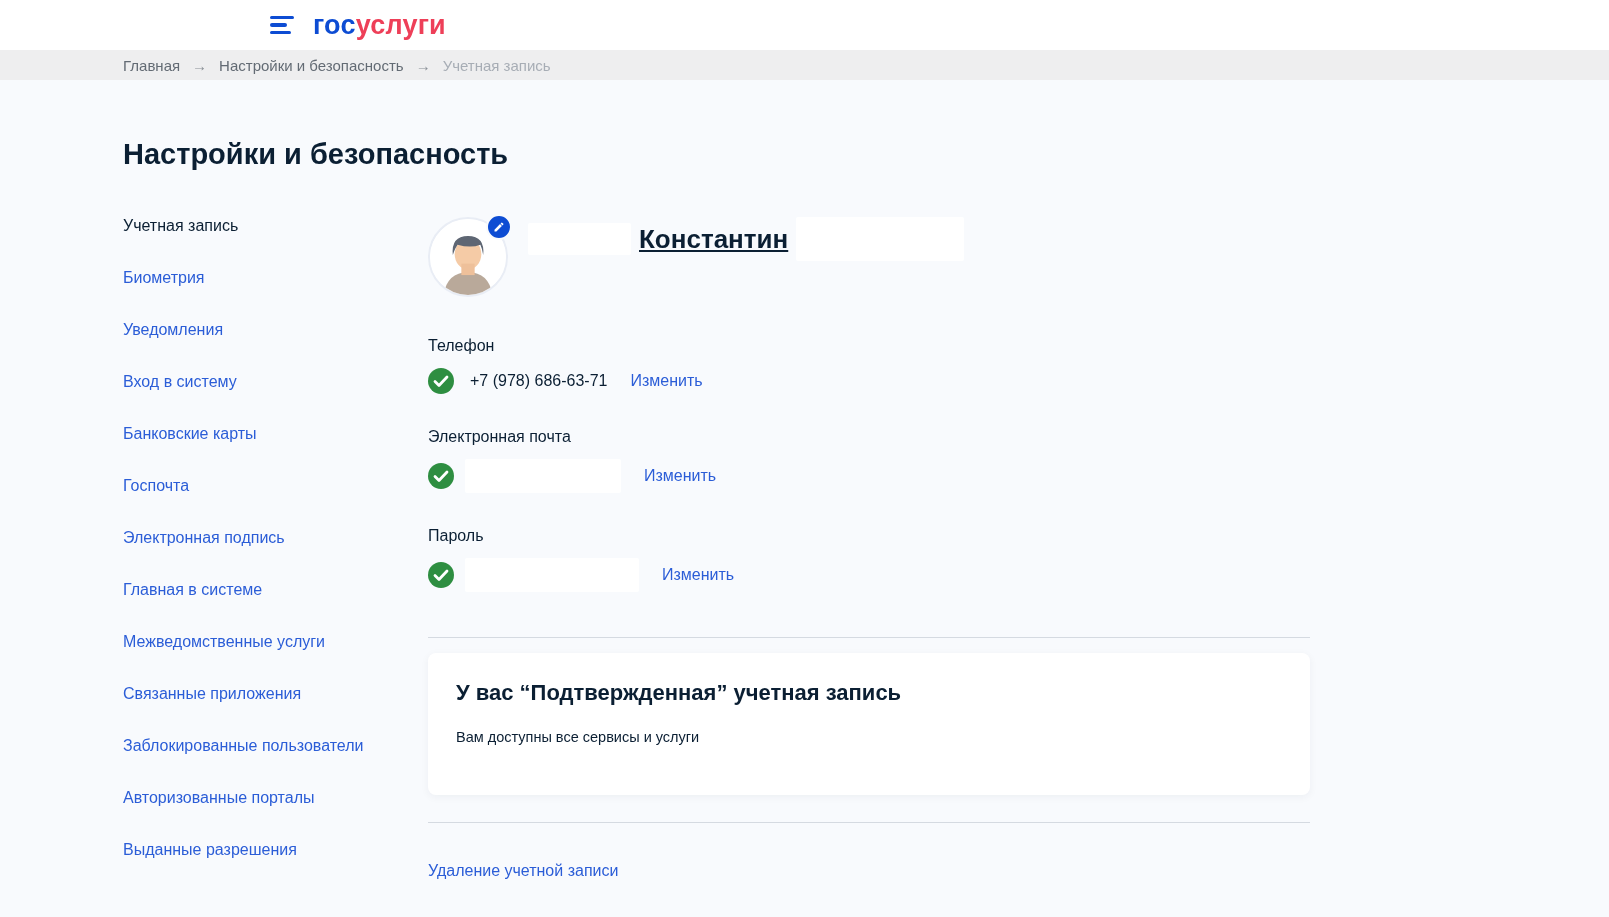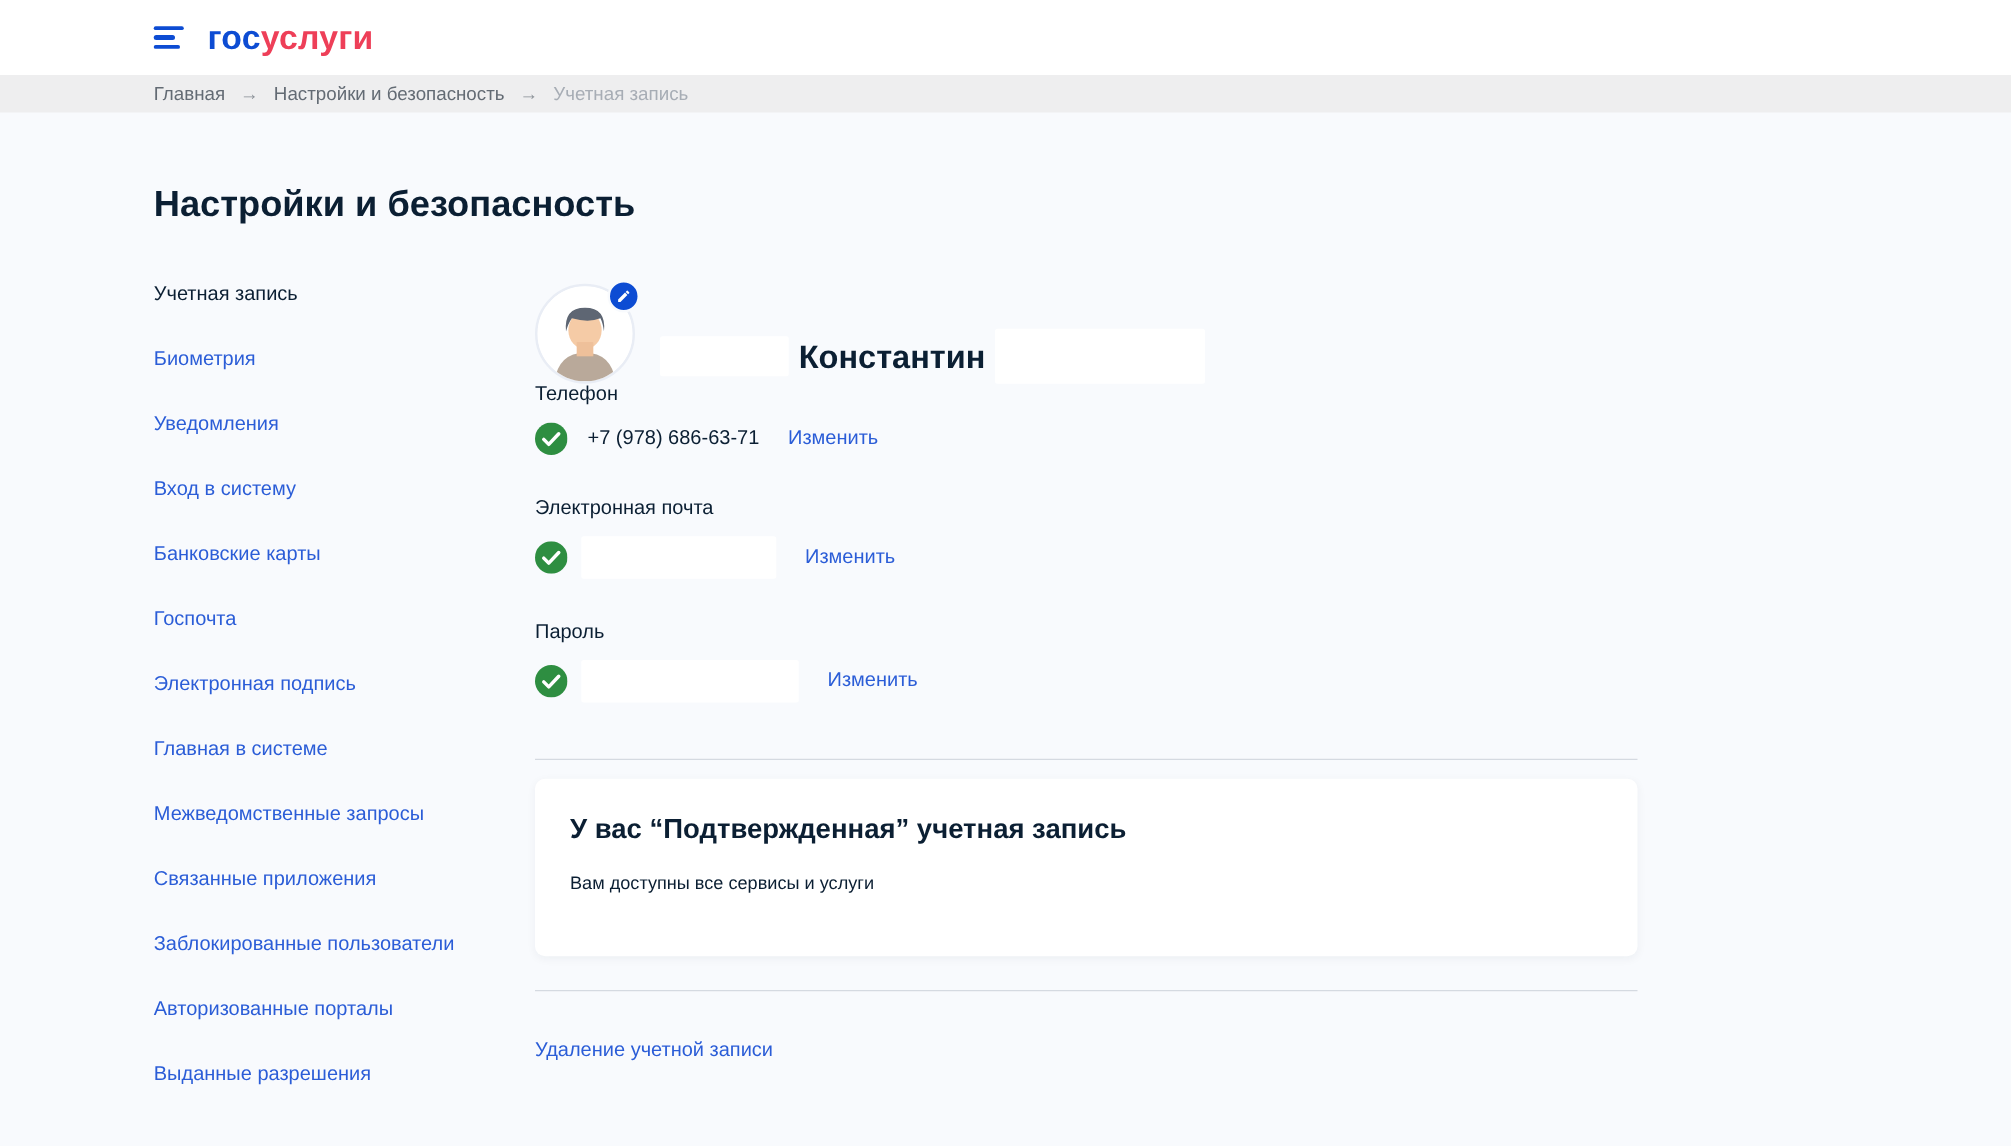--- a/index.html
+++ b/index.html
@@ -5,22 +5,22 @@
   * { box-sizing: border-box; margin: 0; padding: 0; }
   html, body { width: 1609px; height: 917px; }
   body {
     font-family: "Liberation Sans", sans-serif;
     background: #f8fafd;
     color: #0b1f33;
     overflow: hidden;
   }
   
   .header {
-    height: 60px; background: #ffffff;
-    display: flex; align-items: center;
+    height: 50px; background: #ffffff;
+    display: flex; align-items: center; justify-content: center;
   }
   .header-inner {
     margin-left: 123px; width: 1192px;
     display: flex; align-items: center;
   }
   .burger { width: 26px; cursor: pointer; display: flex; flex-direction: column; gap: 4px; }
   .burger span { display: block; height: 3.4px; background: #0d4cd3; border-radius: 2px; }
   .burger span:nth-child(1) { width: 24px; }
   .burger span:nth-child(2) { width: 17px; }
   .burger span:nth-child(3) { width: 21px; }
@@ -44,38 +44,38 @@
   
   .content { margin-left: 123px; width: 1192px; }
   h1.page-title { margin-top: 58px; font-size: 29px; font-weight: 700; color: #0b1f33; }
   .columns { display: flex; margin-top: 46px; }
   .side-nav { width: 305px; flex: none; }
   .side-nav ul { list-style: none; }
   .side-item { font-size: 16px; color: #2b5dd7; margin-bottom: 34px; cursor: pointer; line-height: 18px; }
   .side-item.active { color: #0b1f33; }
   .main-col { width: 882px; flex: none; }
   
-  .profile-head { display: flex; align-items: flex-end; }
+  .profile-head { display: flex; align-items: flex-start; text-decoration: underline; }
   .avatar-wrap { position: relative; width: 80px; height: 80px; flex: none; }
   .avatar-big {
     width: 80px; height: 80px; border-radius: 50%; overflow: hidden;
     border: 2px solid #e9edf5; background: #fff; cursor: pointer;
   }
   .edit-badge {
     position: absolute; top: -3px; right: -4px; width: 26px; height: 26px;
     background: #0d4cd3; border-radius: 50%; display: flex; align-items: center;
     justify-content: center; cursor: pointer; border: 2px solid #f8fafd;
   }
   .name-row { display: flex; align-items: center; margin-left: 20px; }
   .redact { background: #ffffff; border-radius: 2px; }
   .redact.r-left  { width: 103px; height: 32px; }
   .redact.r-right { width: 168px; height: 44px; }
   .first-name { font-size: 26px; font-weight: 700; color: #0b1f33; margin: 0 8px; }
   
-  .fields { }
+  .fields { margin-top: 40px; }
   .field-group { margin-top: 34px; }
   .field-group:first-child { margin-top: 0; }
   .field-label { font-size: 16px; color: #0b1f33; }
   .field-row { display: flex; align-items: center; margin-top: 13px; }
   .check { width: 26px; height: 26px; flex: none; }
   .field-value { margin-left: 16px; font-size: 16px; color: #0b1f33; }
   .redact.r-email { width: 156px; height: 34px; margin-left: 11px; }
   .redact.r-pass  { width: 174px; height: 34px; margin-left: 11px; }
   .change-link { margin-left: 23px; font-size: 16px; color: #2b5dd7; cursor: pointer; }
   
@@ -124,21 +124,21 @@
     <nav class="side-nav">
       <ul>
         <li class="side-item active">Учетная запись</li>
         <li class="side-item">Биометрия</li>
         <li class="side-item">Уведомления</li>
         <li class="side-item">Вход в систему</li>
         <li class="side-item">Банковские карты</li>
         <li class="side-item">Госпочта</li>
         <li class="side-item">Электронная подпись</li>
         <li class="side-item">Главная в системе</li>
-        <li class="side-item">Межведомственные запросы</li>
+        <li class="side-item">Межведомственные услуги</li>
         <li class="side-item">Связанные приложения</li>
         <li class="side-item">Заблокированные пользователи</li>
         <li class="side-item">Авторизованные порталы</li>
         <li class="side-item">Выданные разрешения</li>
       </ul>
     </nav>
 
     <section class="main-col">
 
       <div class="profile-head">

